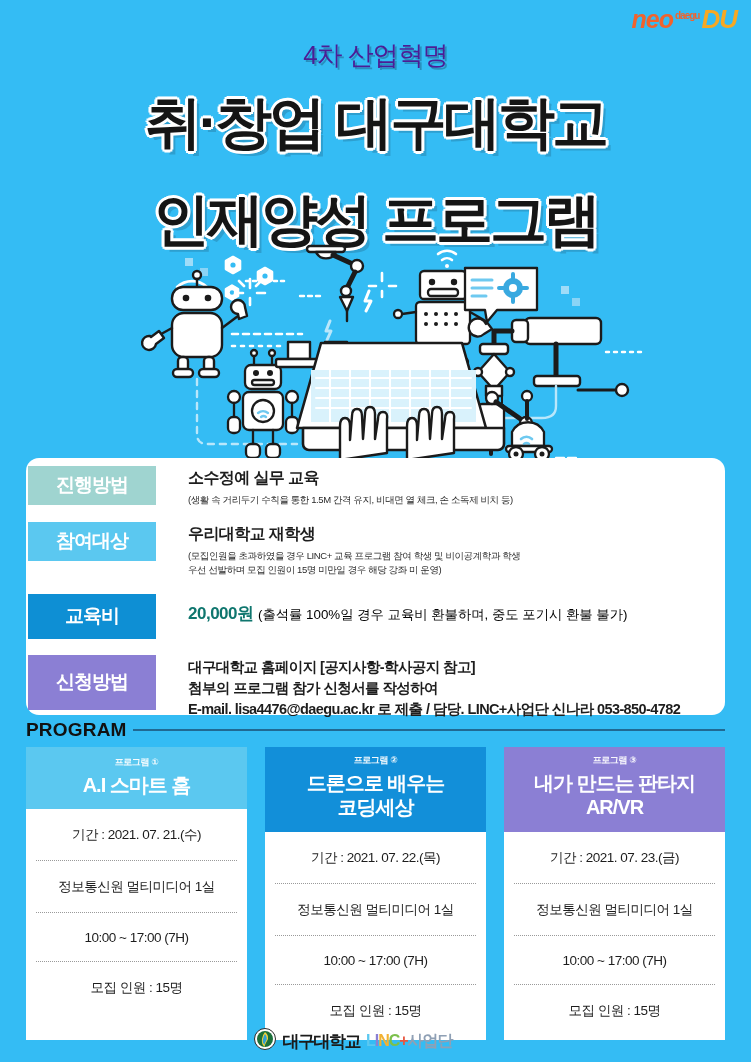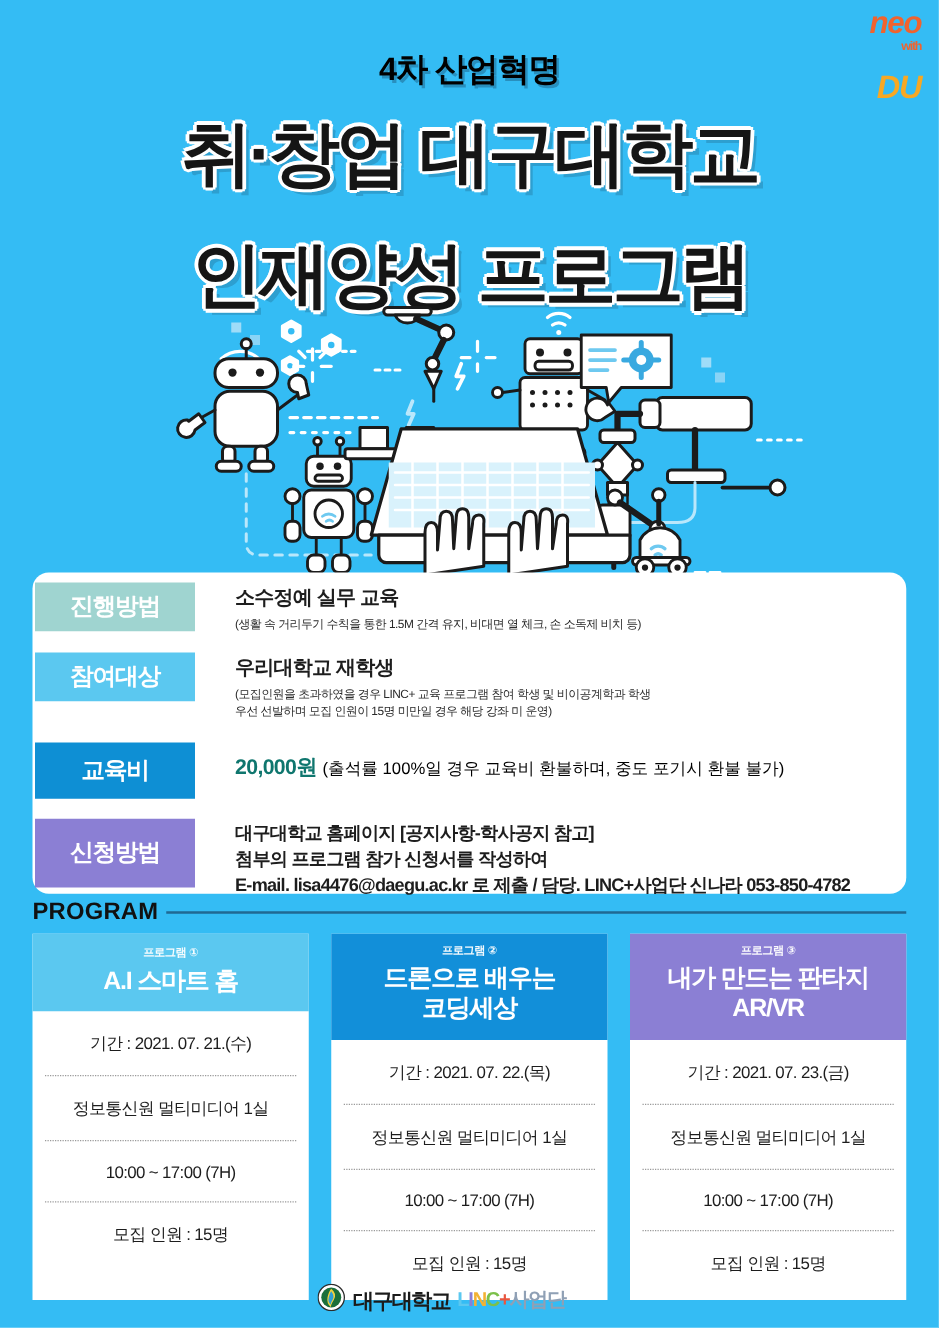--- a/index.html
+++ b/index.html
@@ -11,30 +11,30 @@
     position: relative;
     width: 751px; height: 1062px;
     background: #34BCF4;
     overflow: hidden;
   }
 
   
   .brand {
     position: absolute; top: 6px; right: 14px;
     display: flex; align-items: flex-end; gap: 2px;
-    font-weight: 900; font-style: italic; letter-spacing: -1px; flex-direction: column;
+    font-weight: 900; font-style: italic; letter-spacing: -1px;
   }
   .brand-neo { font-size: 25px; color: #F0632E; line-height: 1; }
   .brand-with { font-size: 10px; color: #F0632E; line-height: 1; padding-bottom: 11px; font-style: normal; font-weight: 700;}
   .brand-du { font-size: 26px; color: #F7A823; line-height: 1; }
 
   
   .headline { position: absolute; top: 38px; left: 0; width: 751px; text-align: center; }
   .eyebrow {
-    font-size: 26px; font-weight: 700; color: #000000; letter-spacing: -1px;
+    font-size: 26px; font-weight: 400; color: #4c1d95; letter-spacing: -1px;
     text-shadow: 2px 2px 0 rgba(20,60,90,.35);
   }
   .title1, .title2 {
     font-weight: 900; letter-spacing: -3px; color: #151515;
     text-shadow:
       -2px -2px 0 #fff,  2px -2px 0 #fff, -2px 2px 0 #fff, 2px 2px 0 #fff,
       -3px 0 0 #fff, 3px 0 0 #fff, 0 -3px 0 #fff, 0 3px 0 #fff,
       5px 5px 0 rgba(25,70,100,.25);
   }
   .title1 { font-size: 57px; margin-top: 12px; }
@@ -96,21 +96,21 @@
   .lc1{color:#5BC8F0}.lc2{color:#8B7FD4}.lc3{color:#F2B233}.lc4{color:#7CC04B}.lc5{color:#E8563F}
   .footer-linc .tail { color: #8FA0B5; }
 </style>
 </head>
 <body>
 
 <div id="poster">
 
   <div class="brand">
     <span class="brand-neo">neo</span>
-    <span class="brand-with">with</span>
+    <span class="brand-with">daegu</span>
     <span class="brand-du">DU</span>
   </div>
 
   <div class="headline">
     <div class="eyebrow">4차 산업혁명</div>
     <div class="title1">취·창업 대구대학교</div>
     <div class="title2">인재양성 프로그램</div>
   </div>
 
   <div class="illustration">

